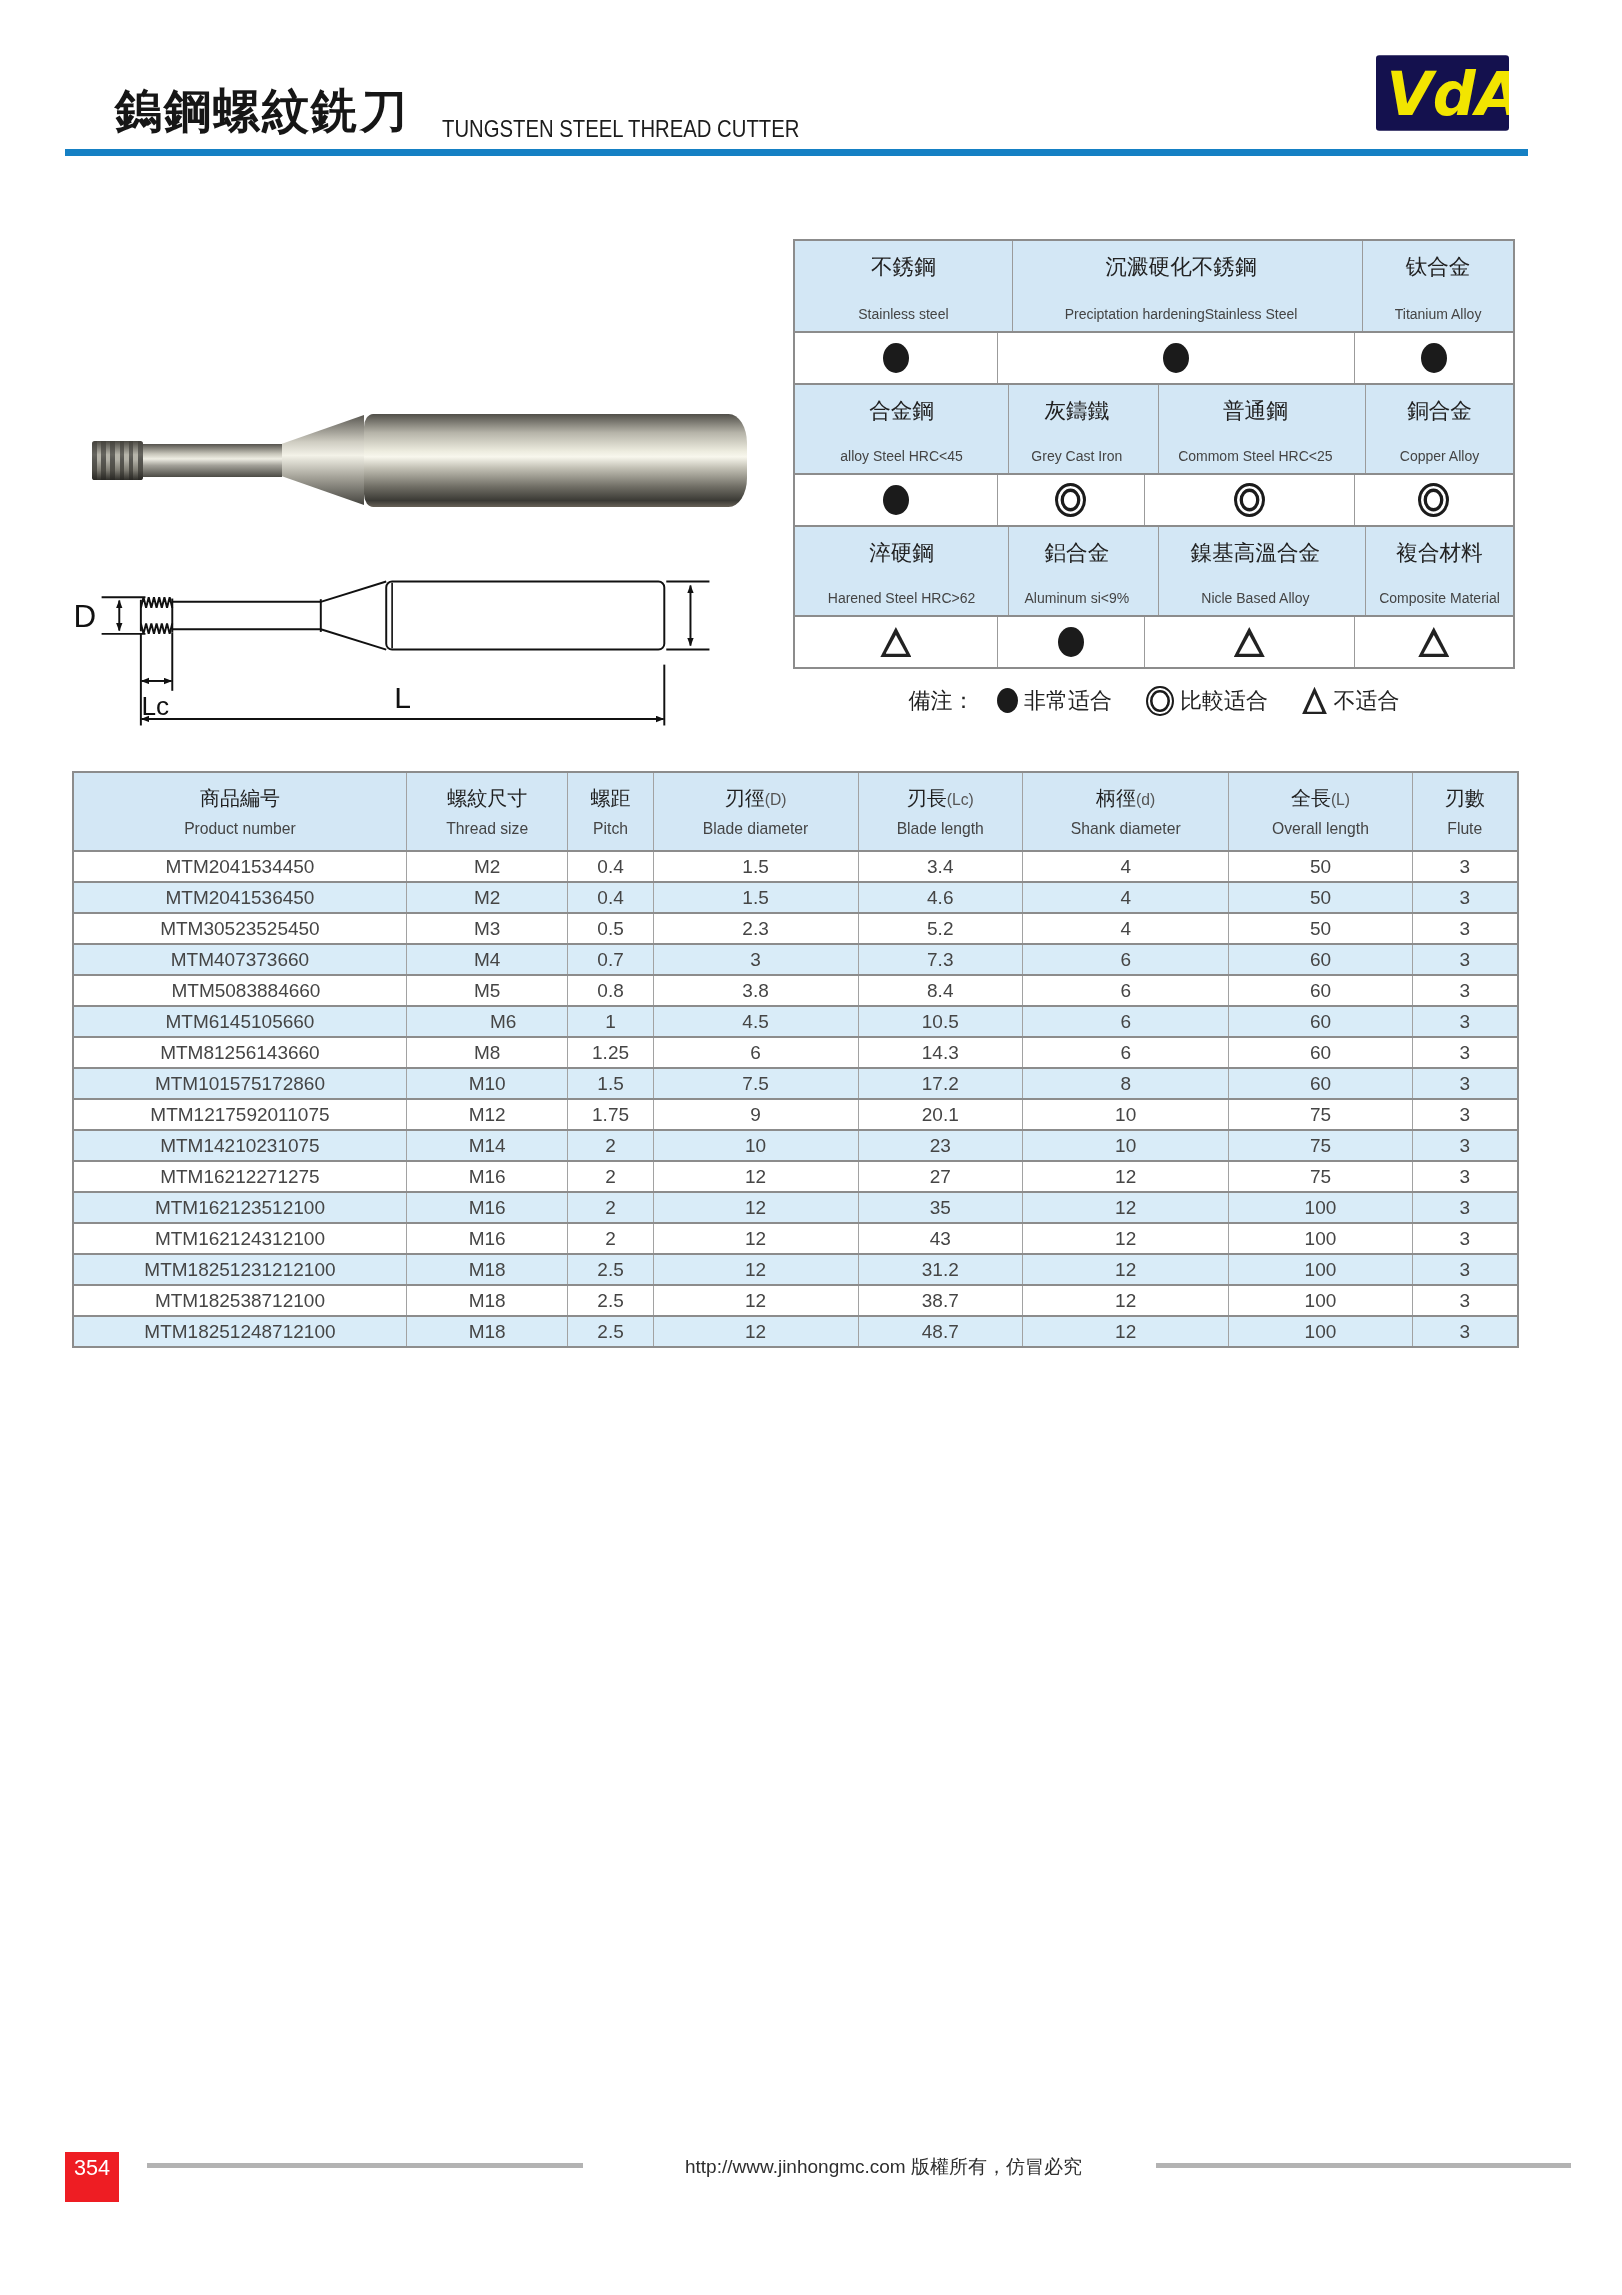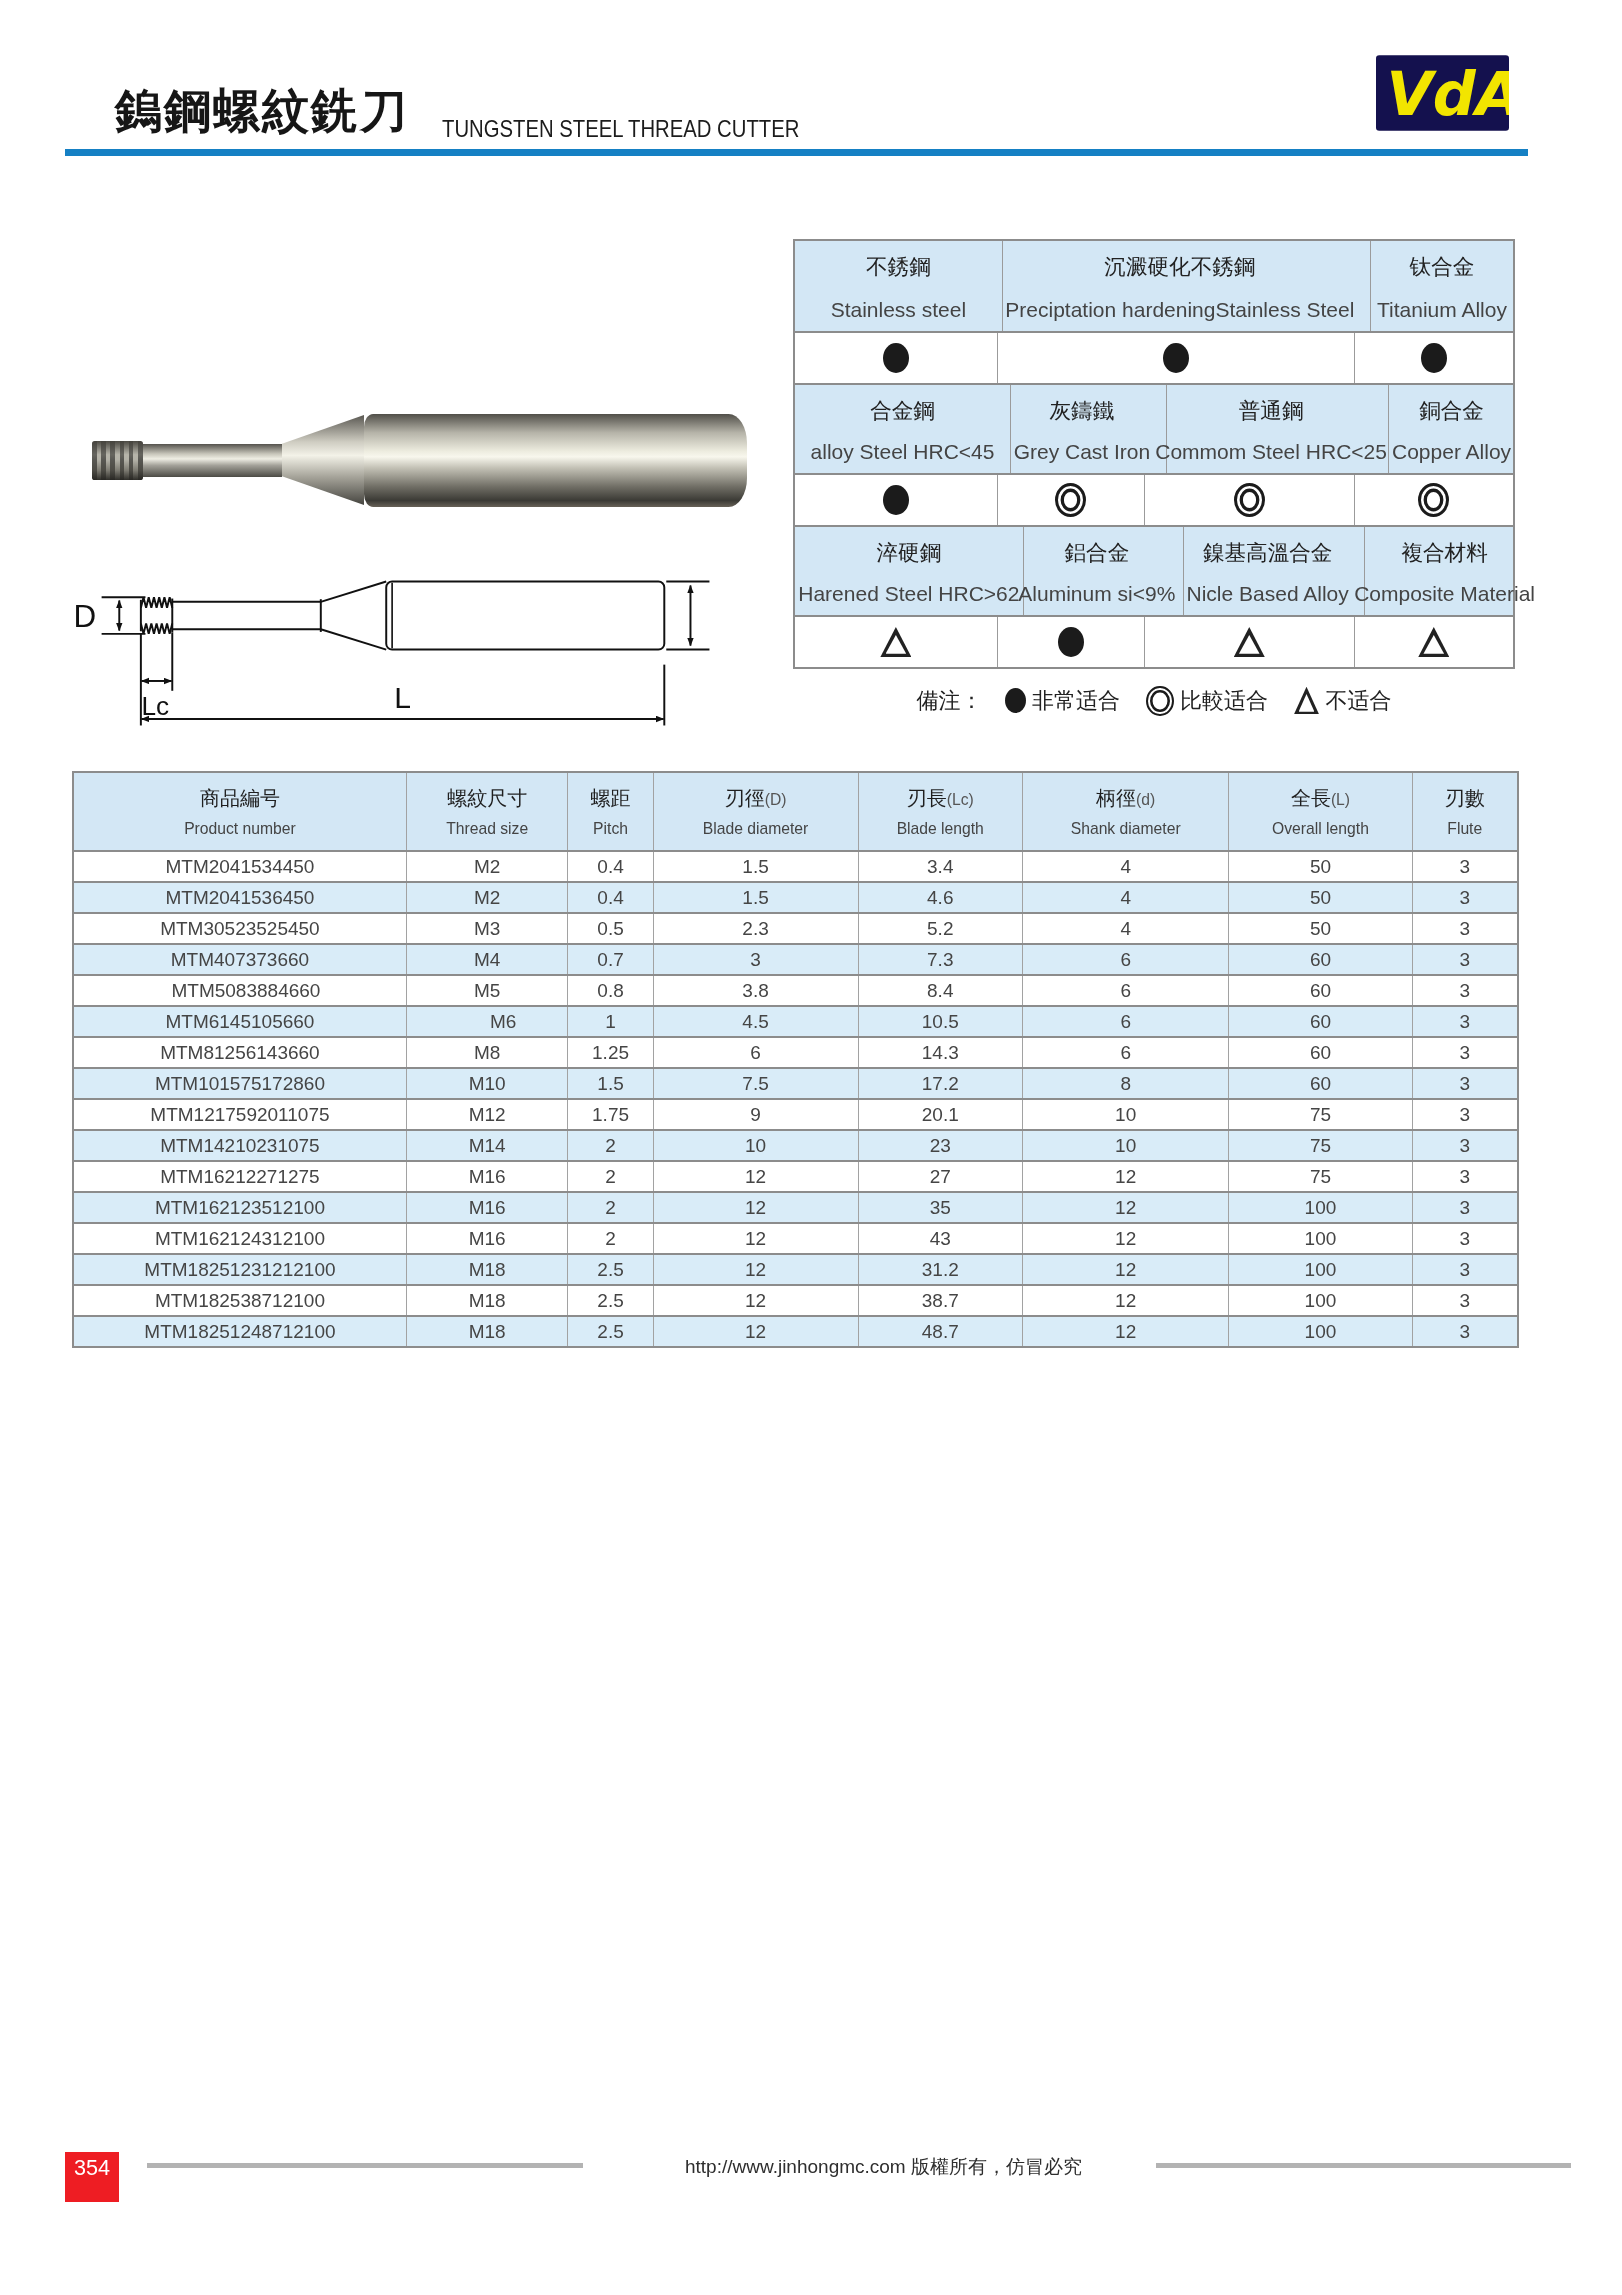--- a/index.html
+++ b/index.html
@@ -38,21 +38,21 @@
   .materials{position:absolute;left:793px;top:239px;width:722px;
              border:2px solid #8c8c8c;box-sizing:border-box;background:#fff;}
   .m-row{display:flex;width:100%;box-sizing:border-box;}
   .m-row + .m-row{border-top:2px solid #8c8c8c;}
   .m-row.head{height:90px;background:#d3e7f5;}
   .m-row.syms{height:52px;background:#fff;}
   .m-cell{box-sizing:border-box;display:flex;flex-direction:column;align-items:center;
           justify-content:space-between;padding:10.5px 2.6px 9.2px 2.6px;margin-left:13px;}
   .m-cell + .m-cell{border-left:1.3px solid #9b9b9b;}
   .m-cell .zh{font-size:21.6px;color:#222;white-space:nowrap;}
-  .m-cell .en{font-size:21px;color:#444;white-space:nowrap;}
+  .m-cell .en{font-size:14px;color:#444;white-space:nowrap;}
   .m-sym-cell{box-sizing:border-box;display:flex;align-items:center;justify-content:center;}
   .m-sym-cell + .m-sym-cell{border-left:1.3px solid #9b9b9b;}
 
   
   .sym{display:inline-block;}
   .sym.filled-circle{width:26px;height:30px;border-radius:50%;background:#1b1b1b;}
   .sym.double-circle{width:31px;height:34px;border-radius:50%;border:3.3px solid #1b1b1b;
         box-shadow:inset 0 0 0 2.6px #fff,inset 0 0 0 5.9px #1b1b1b;background:#fff;box-sizing:border-box;}
   .sym.triangle{position:relative;width:31px;height:30px;background:#222;
         clip-path:polygon(50% 0,100% 100%,0 100%);}
@@ -245,21 +245,21 @@
           <span class="sym triangle"></span>
         </div>
         <div class="m-sym-cell" style="width: 22.2%;">
           <span class="sym triangle"></span>
         </div>
       </div>
     </div>
 
   <div class="legend">
     <span class="legend-label">備注：</span>
-    <span id="legend-items" style="display:inline-flex;gap:26px;align-items:flex-start;">
+    <span id="legend-items" style="display:inline-flex;gap:34px;align-items:flex-start;">
         <span class="legend-item">
           <span class="sym filled-circle small"></span>
           <span>非常适合</span>
         </span>
         <span class="legend-item">
           <span class="sym double-circle small"></span>
           <span>比較适合</span>
         </span>
         <span class="legend-item">
           <span class="sym triangle small"></span>

